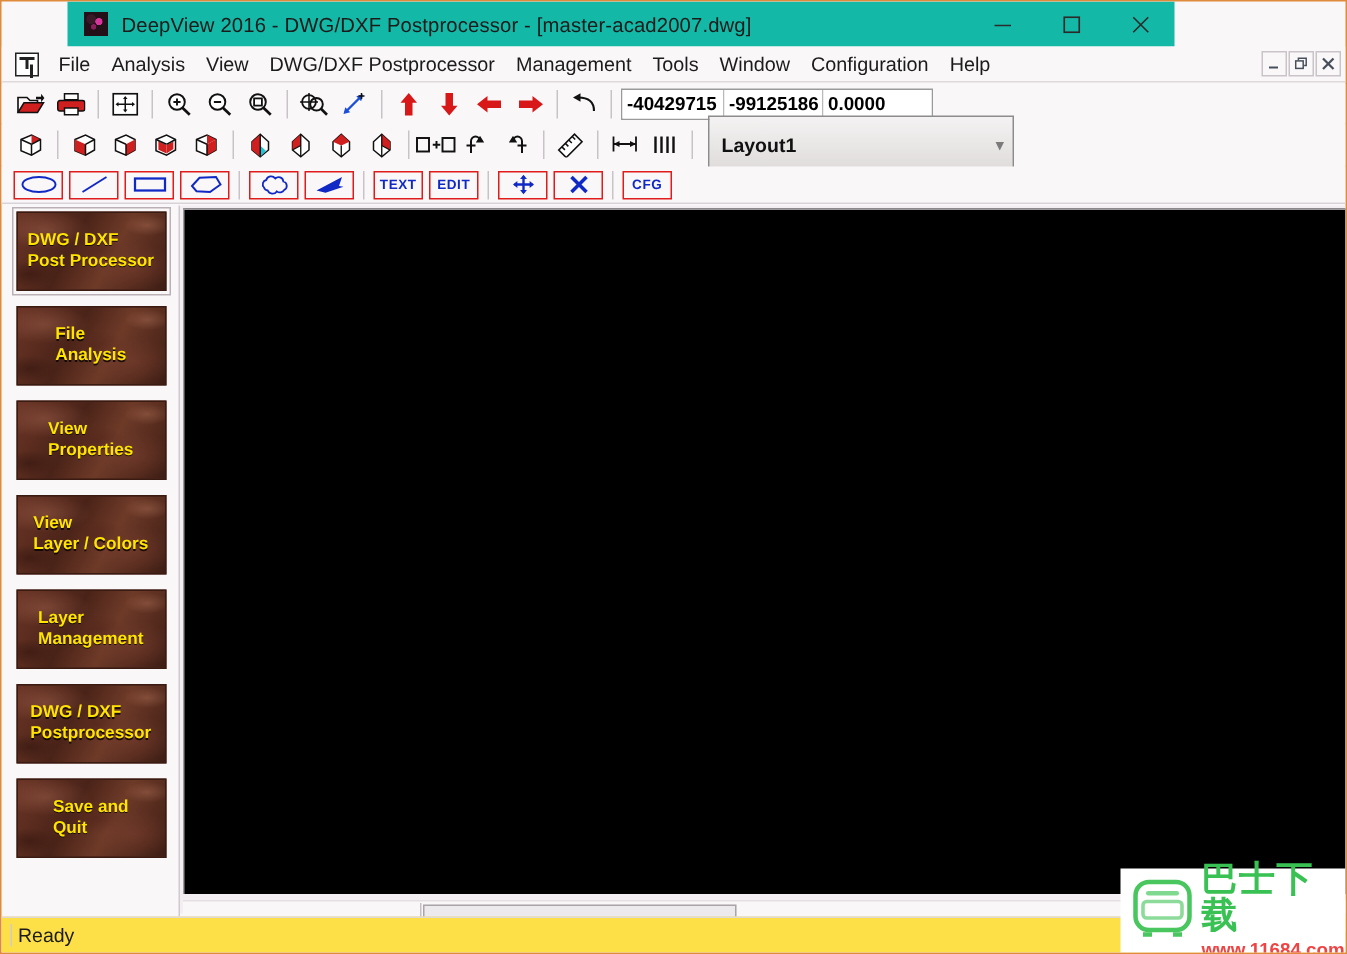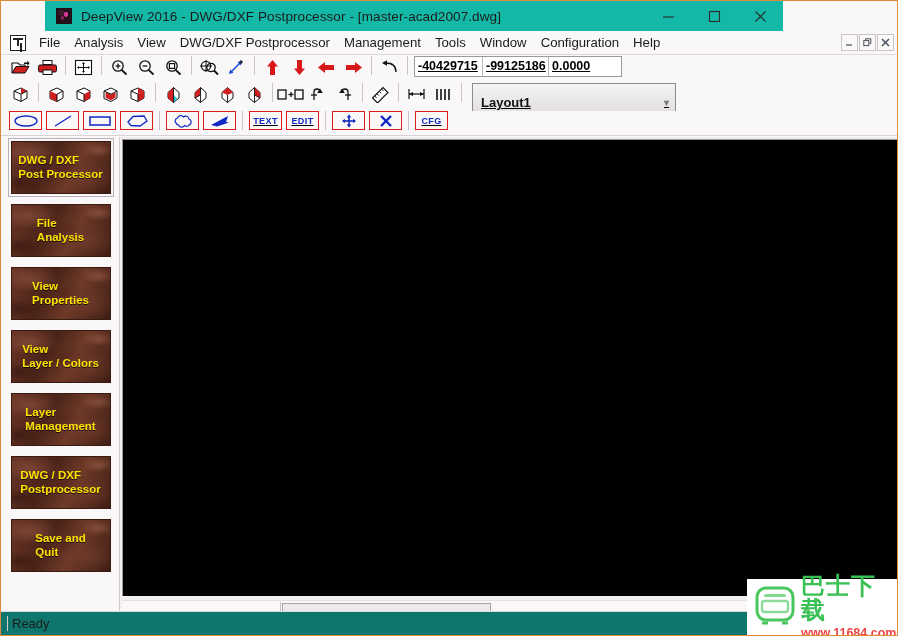--- a/index.html
+++ b/index.html
@@ -72,21 +72,21 @@
   .mdibtn {
     width: 17px; height: 17px; display: flex; align-items: center; justify-content: center;
     border: 1px solid #c9c4c8; background: #faf7f9; color: #46505c; font-size: 10px;
   }
   .mdibtn svg { display: block; }
 
   
   .toolbar {
     position: absolute; left: 0; width: 896px;
     background: #faf7f9;
-    display: flex;  text-decoration: underline;
+    display: flex; align-items: center;
   }
   .tb1 { top: 55px; height: 26px; }
   .tb2 { top: 82px; height: 27px; }
   .tb3 { top: 110px; height: 25px; border-bottom: 1px solid #d8d3d7; }
   .tbtn {
     width: 27px; height: 23px;
     display: flex; align-items: center; justify-content: center;
     flex: 0 0 auto;
   }
   .tbtn svg { display: block; }
@@ -177,21 +177,21 @@
     position: absolute; left: 160px; top: 2px; width: 209px; height: 17px;
     background: #eceaec; border: 1px solid #a9a4a8;
   }
   .htrack-tick {
     position: absolute; left: 158px; top: 1px; width: 1px; height: 19px; background: #c4bfc3;
   }
 
   
   .statusbar {
     position: absolute; left: 0; bottom: 0; width: 896px; height: 24px;
-    background: #0f766e;
+    background: #fde047;
     border-top: 1px solid #ded9dc;
     display: flex; align-items: center;
   }
   .status-text {
     font-size: 13px; color: #1b1b1b; margin-left: 6px;
     border-left: 1px solid #cfcacd; padding-left: 4px;
   }
 
   
   .watermark {

